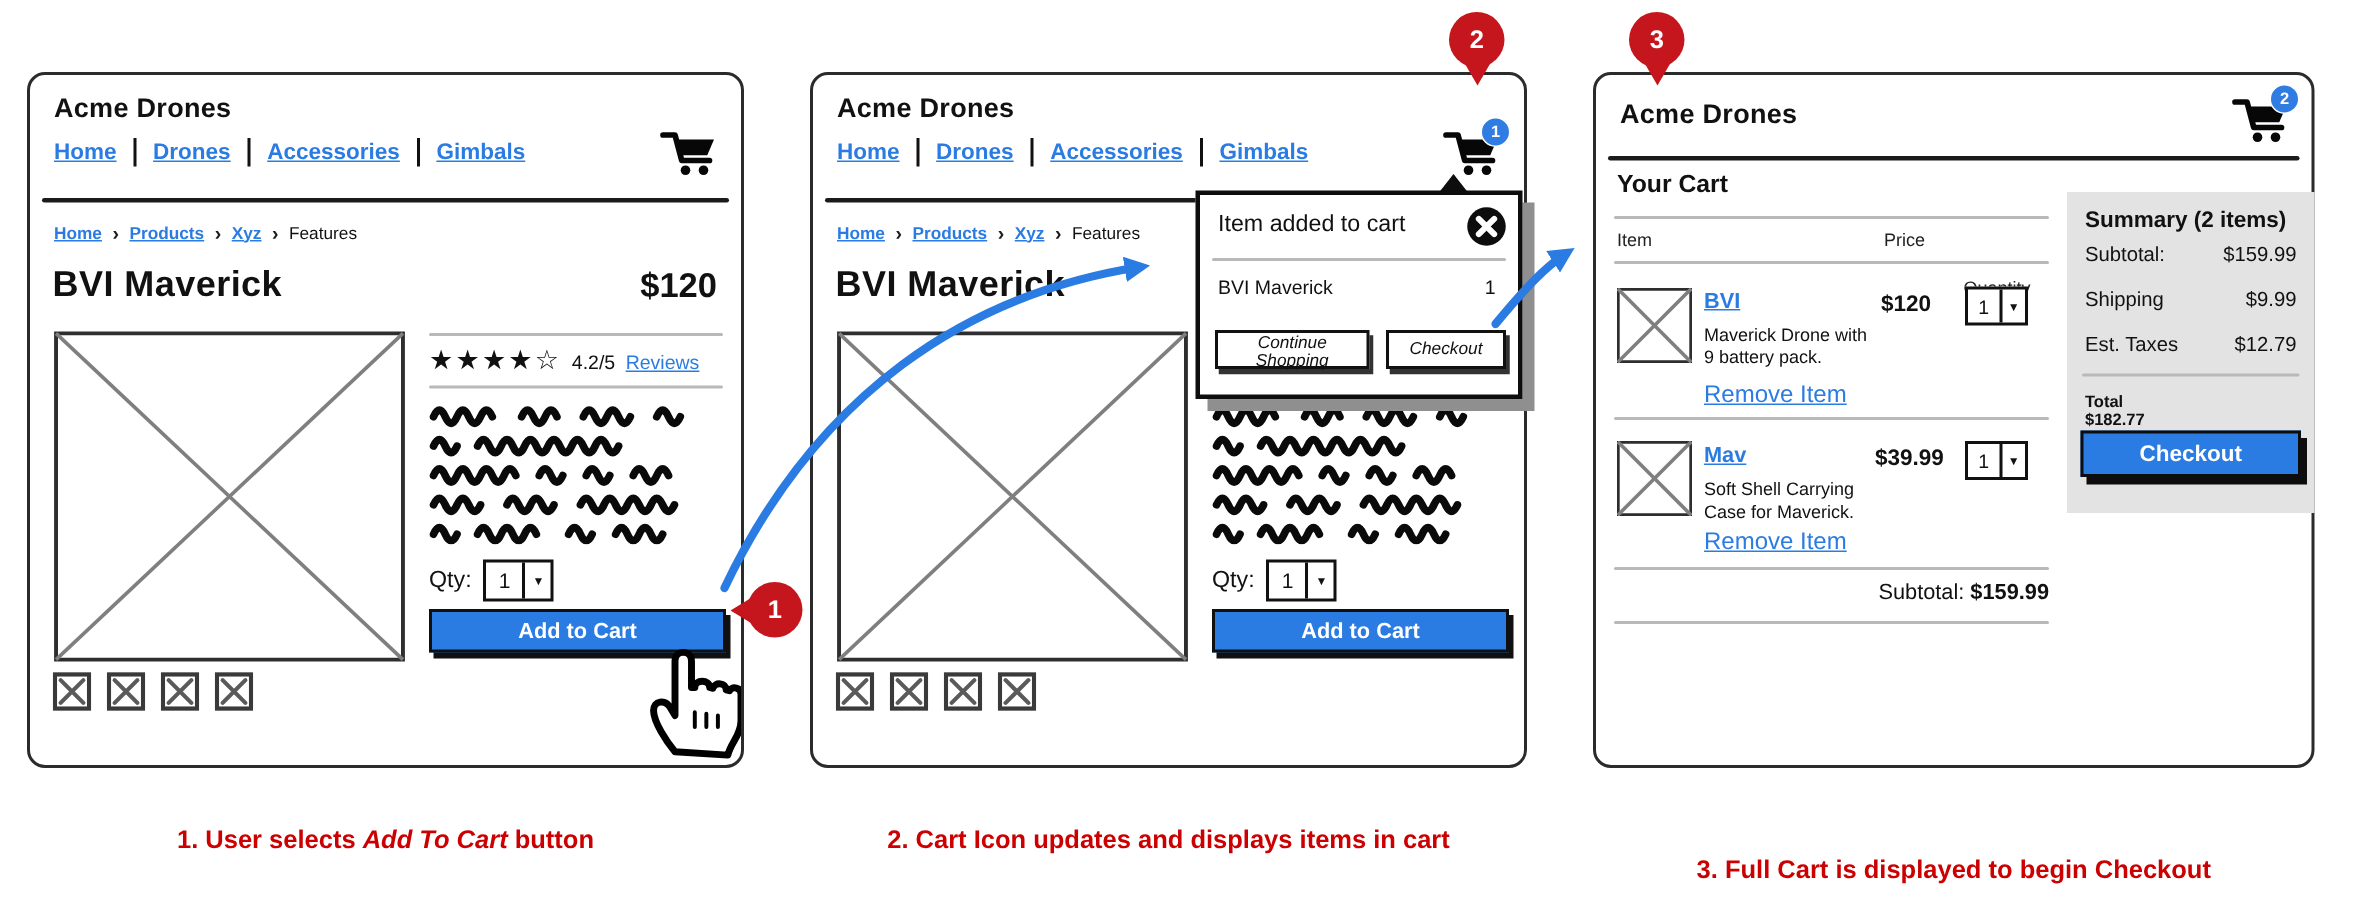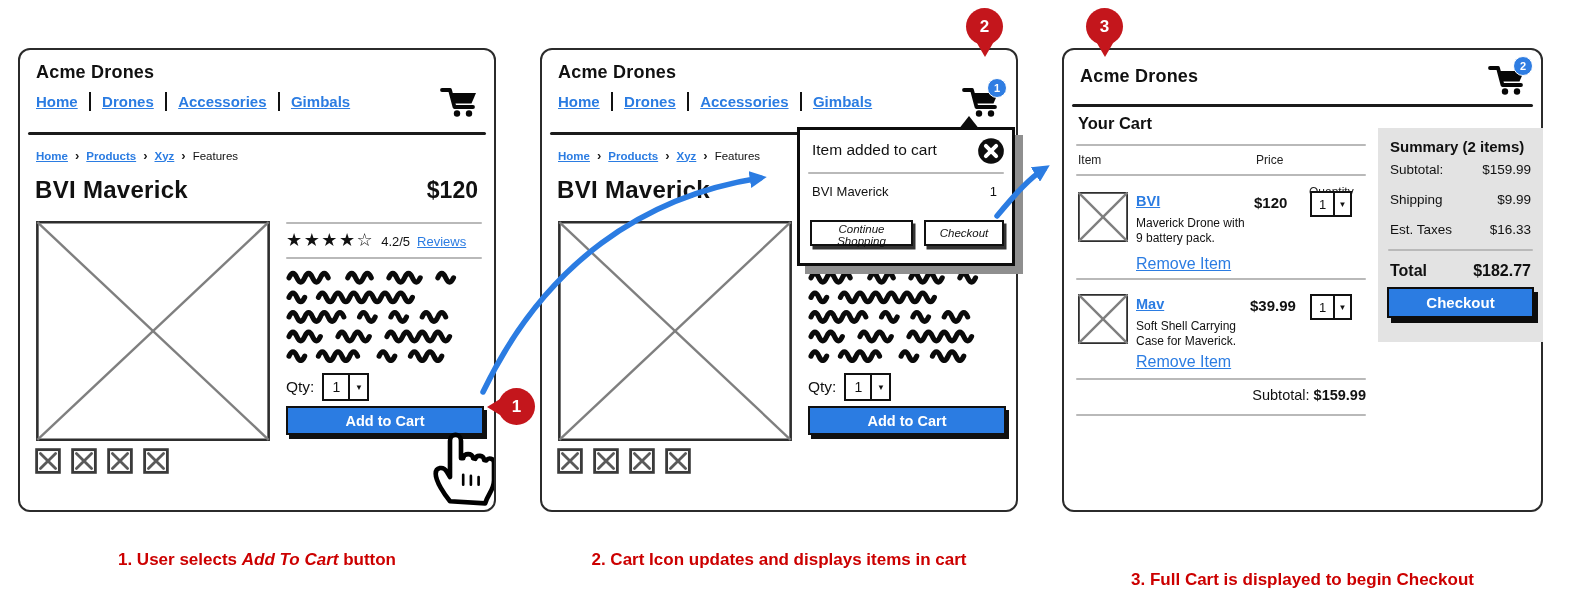--- a/index.html
+++ b/index.html
@@ -51,21 +51,21 @@
   .th{position:absolute;font-size:12px;color:#222;}
   .itemname{position:absolute;font-size:14.5px;font-weight:700;color:#2b7ce2;text-decoration:underline;cursor:pointer;}
   .itemdesc{position:absolute;font-size:12px;line-height:15px;width:114px;}
   .itemprice{position:absolute;font-size:15px;font-weight:700;}
   .removelink{position:absolute;font-size:16px;color:#2b7ce2;text-decoration:underline;cursor:pointer;}
   .subrow{position:absolute;font-size:14.5px;text-align:right;}
   .subrow b{font-weight:700;}
   .summary{position:absolute;background:#e3e3e3;}
   .sumtitle{position:absolute;left:12px;top:10px;font-size:15px;font-weight:600;}
   .sumrow{position:absolute;left:12px;right:12px;display:flex;justify-content:space-between;font-size:13.5px;}
-  .sumrow.total{font-weight:700;font-size:16px;}
+  .sumrow.total{font-weight:700;font-size:11px;flex-direction:column;}
   .checkoutbtn{position:absolute;height:31px;background:#2b7ce2;color:#fff;font-family:"Liberation Sans",sans-serif;
                font-size:15px;font-weight:700;border:2.6px solid #0d0d0d;box-shadow:4px 5px 0 #0d0d0d;cursor:pointer;}
   .pin{position:absolute;z-index:35;display:flex;align-items:center;}
   .pin-bulb{width:37px;height:37px;border-radius:50%;background:#c4161c;color:#fff;font-size:17px;font-weight:700;
             display:flex;align-items:center;justify-content:center;}
   .pin-tail-left{width:0;height:0;border-top:11px solid transparent;border-bottom:11px solid transparent;
                  border-right:18px solid #c4161c;margin-right:-7px;}
   .pin-down{flex-direction:column;}
   .pin-tail-down{width:0;height:0;border-left:11px solid transparent;border-right:11px solid transparent;
                  border-top:19px solid #c4161c;margin-top:-7px;}
@@ -336,21 +336,21 @@
     <div class="sumrow" style="top:34px;">
       <span>Subtotal:</span>
       <span>$159.99</span>
     </div>
     <div class="sumrow" style="top:64px;">
       <span>Shipping</span>
       <span>$9.99</span>
     </div>
     <div class="sumrow" style="top:94px;">
       <span>Est. Taxes</span>
-      <span>$16.33</span>
+      <span>$12.79</span>
     </div>
     <div class="hr-thin" style="left:10px;right:10px;top:121px;"></div>
     <div class="sumrow total" style="top:134px;">
       <span>Total</span>
       <span>$182.77</span>
     </div>
     <button class="checkoutbtn" style="left:9px;top:159px;width:147px;">Checkout</button>
   </div>
 </section>
 

